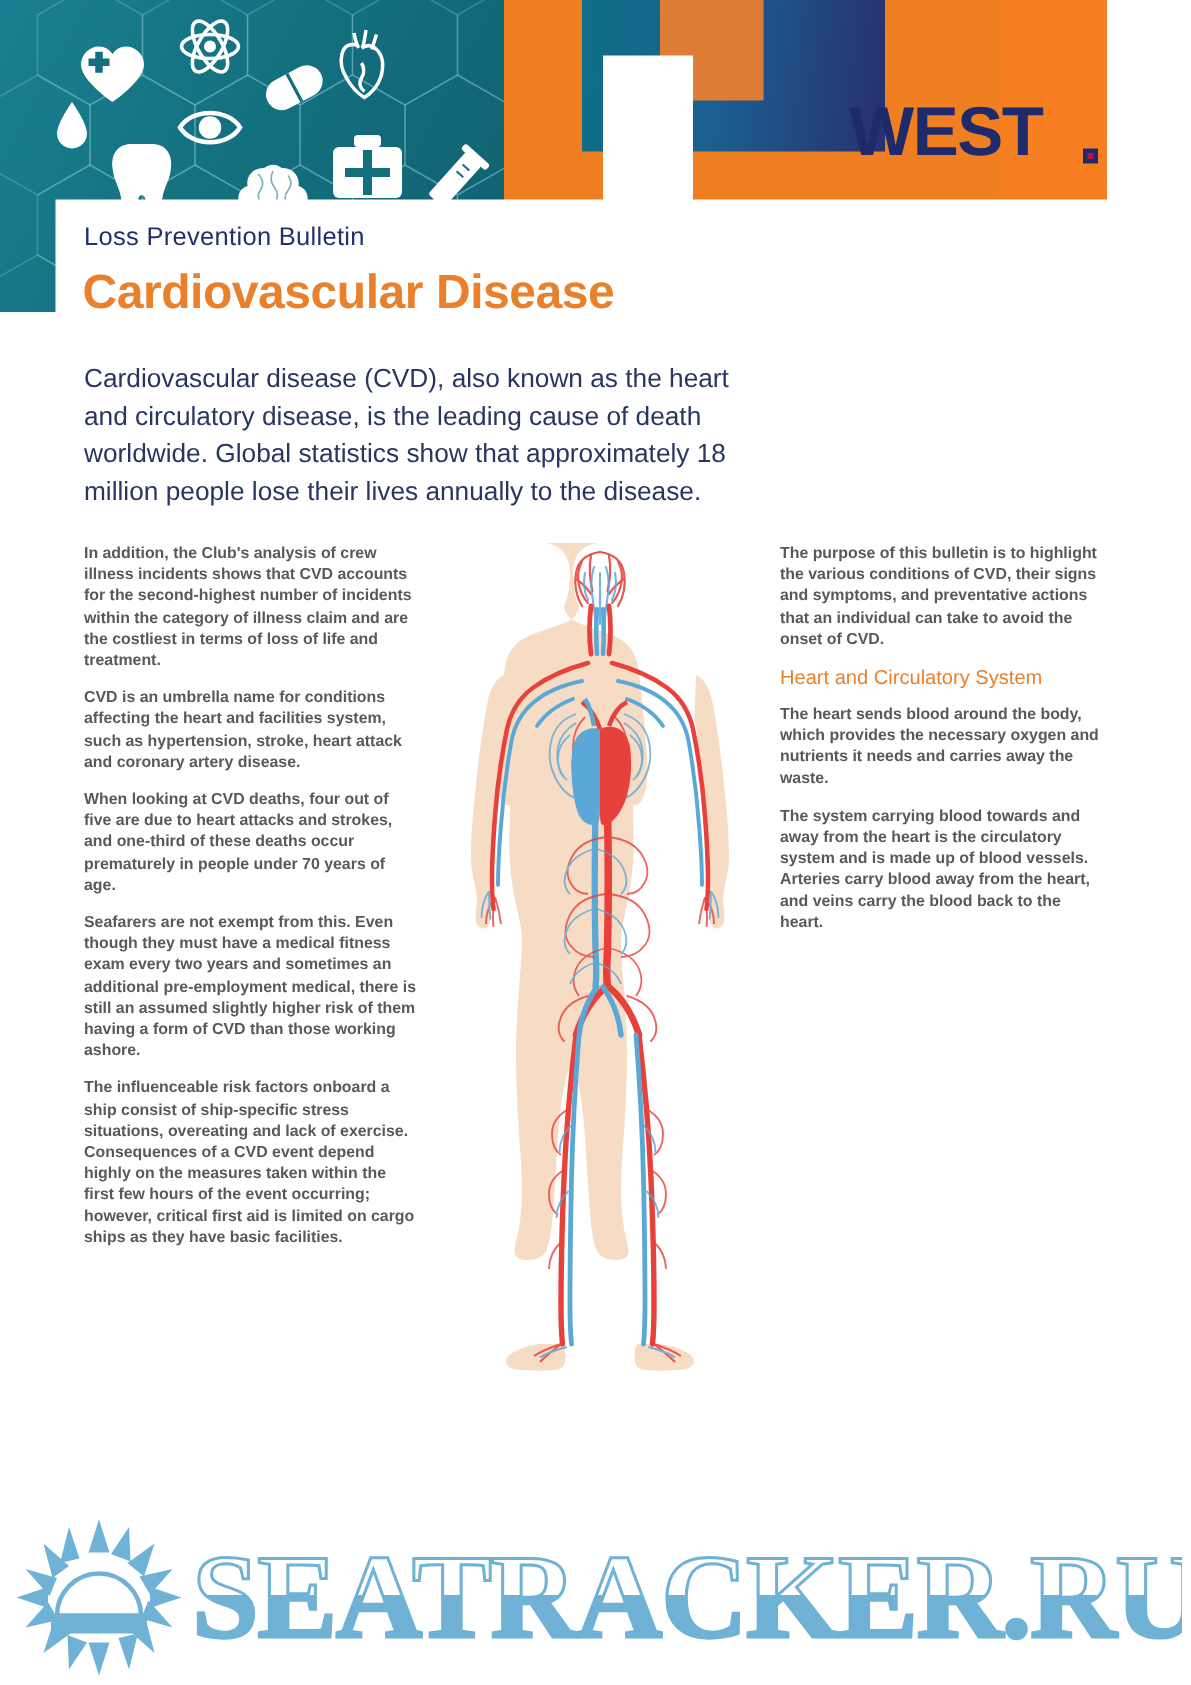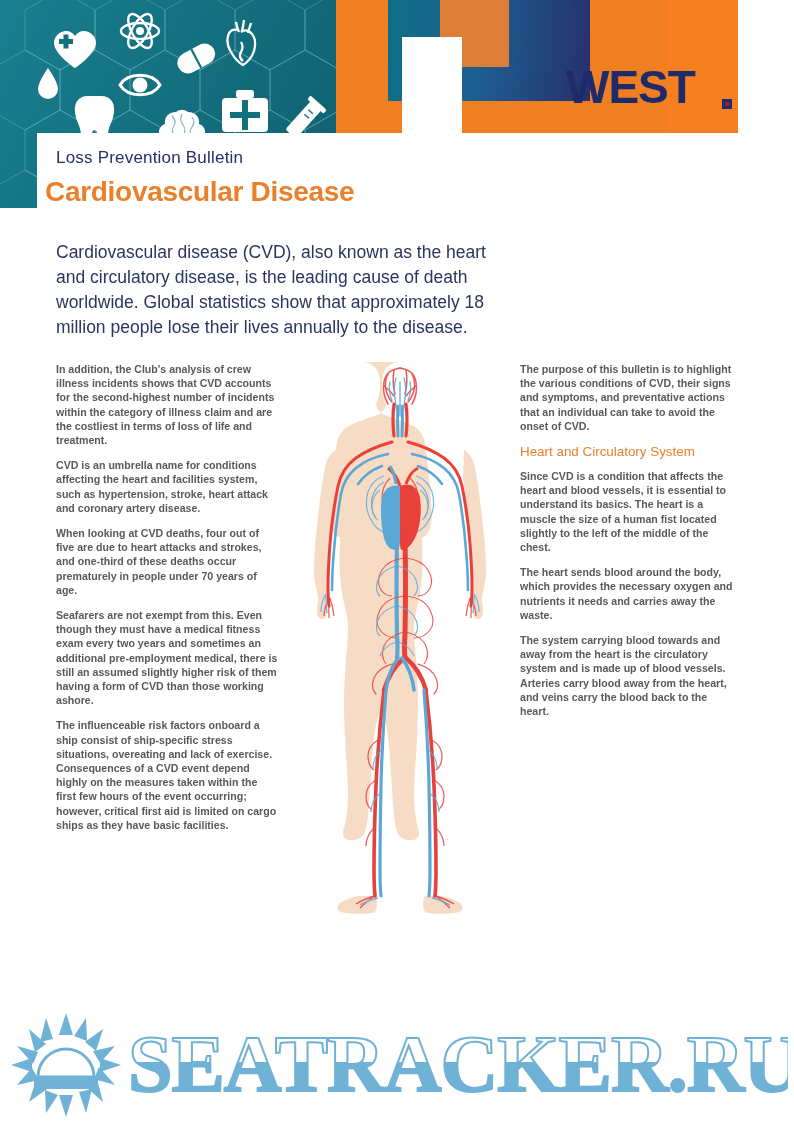--- a/index.html
+++ b/index.html
@@ -47,22 +47,22 @@
   .panel {
     position:absolute; left:37px; top:133px; width:757px; height:100px; background:#fff;
   }
 
   
   .kicker {
     position:absolute; left:56px; top:148px;
     font-size:17px; color:#24306B; letter-spacing:.2px;
   }
   .title {
-    position:absolute; left:45px; top:176px;
-    font-size:28px; color:#E9802C; letter-spacing:-.3px;
+    position:absolute; left:55px; top:176px;
+    font-size:32px; color:#E9802C; letter-spacing:-.3px;
   }
   .intro {
     position:absolute; left:56px; top:240px; width:460px;
     font-size:17.5px; line-height:25px; color:#2A3560;
   }
 
   
   .col {
     position:absolute; font-size:10.6px; line-height:14.2px; color:#58595B;
   }
@@ -209,21 +209,20 @@
     <p>In addition, the Club's analysis of crew illness incidents shows that CVD accounts for the second-highest number of incidents within the category of illness claim and are the costliest in terms of loss of life and treatment.</p>
     <p>CVD is an umbrella name for conditions affecting the heart and facilities system, such as hypertension, stroke, heart attack and coronary artery disease.</p>
     <p>When looking at CVD deaths, four out of five are due to heart attacks and strokes, and one-third of these deaths occur prematurely in people under 70 years of age.</p>
     <p>Seafarers are not exempt from this. Even though they must have a medical fitness exam every two years and sometimes an additional pre-employment medical, there is still an assumed slightly higher risk of them having a form of CVD than those working ashore.</p>
     <p>The influenceable risk factors onboard a ship consist of ship-specific stress situations, overeating and lack of exercise. Consequences of a CVD event depend highly on the measures taken within the first few hours of the event occurring; however, critical first aid is limited on cargo ships as they have basic facilities.</p>
   </div>
 
   <div class="col col-right">
     <p>The purpose of this bulletin is to highlight the various conditions of CVD, their signs and symptoms, and preventative actions that an individual can take to avoid the onset of CVD.</p>
     <div class="subhead">Heart and Circulatory System</div>
-    <p>Since CVD is a condition that affects the heart and blood vessels, it is essential to understand its basics. The heart is a muscle the size of a human fist located slightly to the left of the middle of the chest.</p>
     <p>The heart sends blood around the body, which provides the necessary oxygen and nutrients it needs and carries away the waste.</p>
     <p>The system carrying blood towards and away from the heart is the circulatory system and is made up of blood vessels. Arteries carry blood away from the heart, and veins carry the blood back to the heart.</p>
   </div>
 
   <div class="figure">
     <svg width="176" height="560" viewBox="0 0 176 560" aria-hidden="true">
 
       <g>
         <path fill="#F7DCC5" d="
           M88 4

